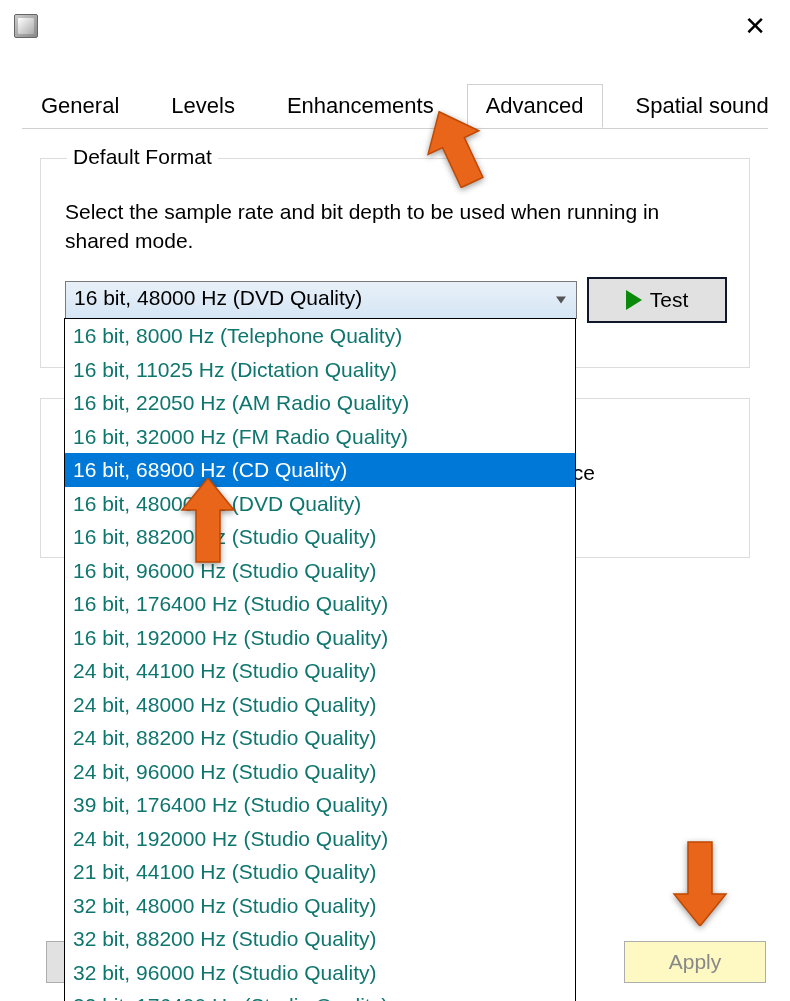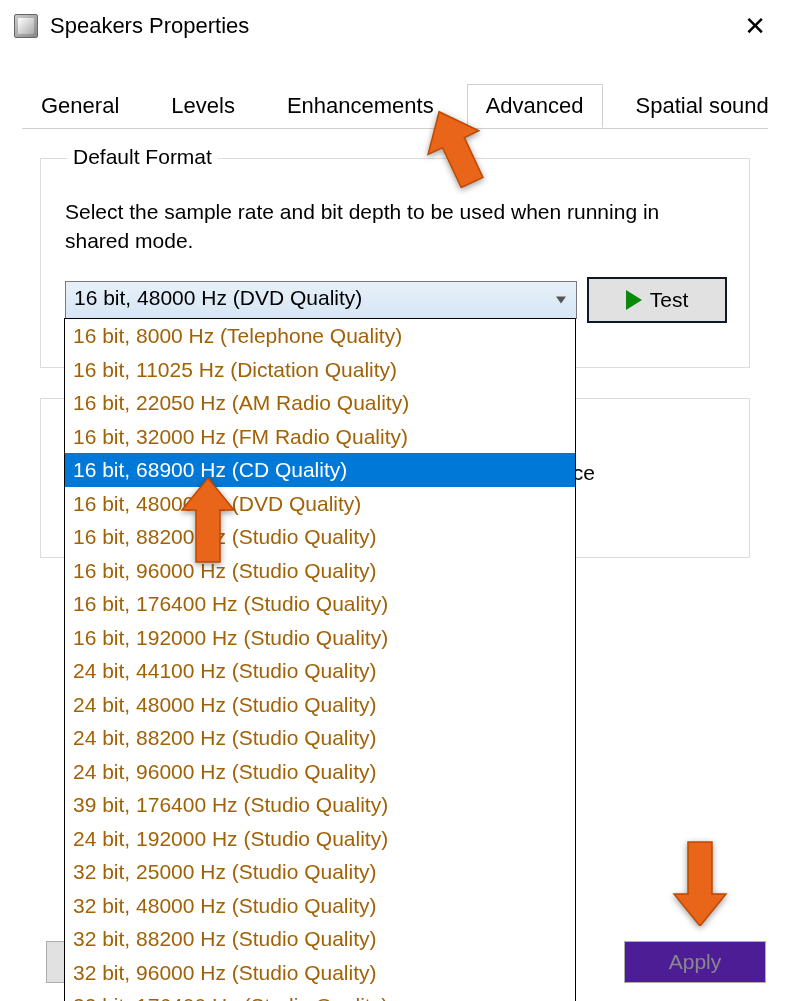--- a/index.html
+++ b/index.html
@@ -174,41 +174,41 @@
       left: 64px;
       top: 318px;
       width: 512px;
       border: 1px solid #000;
       background: #fff;
       z-index: 10;
     }
     .dropdown-list .opt {
       padding: 2px 8px;
       font-size: 21px;
-      color: #a16207;
+      color: #0f766e;
       cursor: pointer;
       line-height: 29.5px;
       white-space: nowrap;
     }
     .dropdown-list .opt.selected {
       background: #0078d7;
       color: #fff;
     }
     .bottom-btns {
       position: absolute;
       bottom: 18px;
       right: 24px;
       display: flex;
       gap: 14px;
     }
     .btn {
       width: 142px;
       height: 42px;
       border: 1px solid #adadad;
-      background: #4c1d95;
+      background: #fef9c3;
       font-size: 21px;
       display: flex;
       align-items: center;
       justify-content: center;
       cursor: pointer;
     }
     .btn.ok {
       border: 2px solid #0078d7;
     }
     .btn.apply {
@@ -231,21 +231,20 @@
       display: block;
       filter: drop-shadow(0 2px 3px rgba(0,0,0,0.4));
     }
   </style>
 </head>
 <body>
 
 <div class="titlebar">
   <div class="titlebar-left">
     <div class="app-icon"></div>
-    <div class="window-title">Speakers Properties</div>
   </div>
   <div class="close-btn">✕</div>
 </div>
 
 <div class="tabs">
   <div class="tab">General</div>
   <div class="tab">Levels</div>
   <div class="tab">Enhancements</div>
   <div class="tab active">Advanced</div>
   <div class="tab">Spatial sound</div>
@@ -288,21 +287,21 @@
     <div class="opt">16 bit, 88200 Hz (Studio Quality)</div>
     <div class="opt">16 bit, 96000 Hz (Studio Quality)</div>
     <div class="opt">16 bit, 176400 Hz (Studio Quality)</div>
     <div class="opt">16 bit, 192000 Hz (Studio Quality)</div>
     <div class="opt">24 bit, 44100 Hz (Studio Quality)</div>
     <div class="opt">24 bit, 48000 Hz (Studio Quality)</div>
     <div class="opt">24 bit, 88200 Hz (Studio Quality)</div>
     <div class="opt">24 bit, 96000 Hz (Studio Quality)</div>
     <div class="opt">39 bit, 176400 Hz (Studio Quality)</div>
     <div class="opt">24 bit, 192000 Hz (Studio Quality)</div>
-    <div class="opt">32 bit, 25000 Hz (Studio Quality)</div>
+    <div class="opt">21 bit, 44100 Hz (Studio Quality)</div>
     <div class="opt">32 bit, 48000 Hz (Studio Quality)</div>
     <div class="opt">32 bit, 88200 Hz (Studio Quality)</div>
     <div class="opt">32 bit, 96000 Hz (Studio Quality)</div>
     <div class="opt">32 bit, 176400 Hz (Studio Quality)</div>
   </div>
 
 <div class="arrow" style="left:426px; top:108px;">
   <svg width="60" height="80" viewBox="0 0 60 80">
     <path d="M30 0 L58 34 L42 34 L42 78 L18 78 L18 34 L2 34 Z" transform="rotate(-25 30 40)" fill="#e8651a" stroke="#c04800" stroke-width="1.5"></path>
   </svg>

